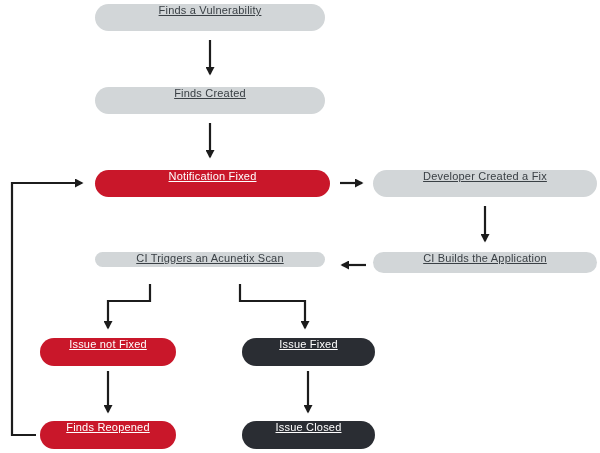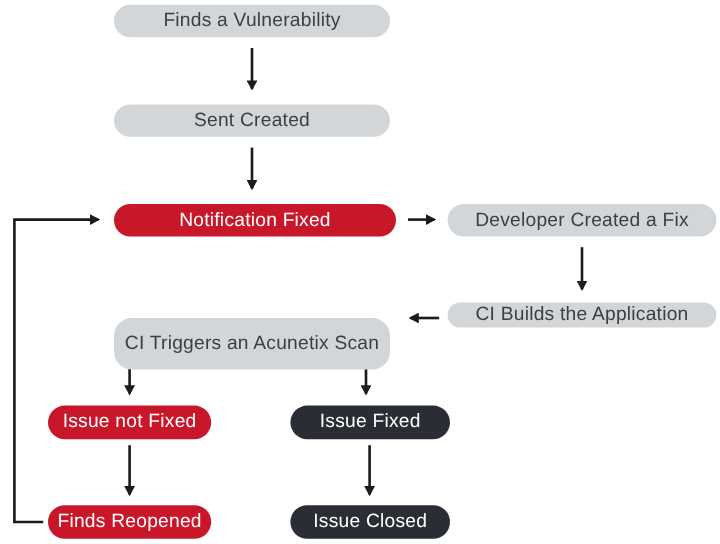--- a/index.html
+++ b/index.html
@@ -9,37 +9,38 @@
     background:#ffffff;
     font-family:"Liberation Sans", sans-serif;
     overflow:hidden;
   }
   .arrow-layer {
     position:absolute; left:0; top:0; width:600px; height:453px;
     pointer-events:none;
   }
   .node {
     position:absolute;
-    display:flex; align-items:center; justify-content:center;
+    display:flex; align-items:flex-start; justify-content:center;
     border-radius:15px;
-    font-size:16px;
+    font-size:11px;
     letter-spacing:0.2px;
     white-space:nowrap;
     box-sizing:border-box;
+    text-decoration:underline;
   }
   .node.gray { background:#d2d6d8; color:#3a4045; }
   .node.red  { background:#c9172a; color:#ffffff; }
   .node.dark { background:#2a2d33; color:#ffffff; }
 
   .n-finds      { left:95px;  top:4px;   width:230px; height:27px; }
   .n-created    { left:95px;  top:87px;  width:230px; height:27px; }
   .n-notify     { left:95px;  top:170px; width:235px; height:27px; }
   .n-devcommit  { left:373px; top:170px; width:224px; height:27px; }
   .n-cibuilds   { left:373px; top:252px; width:224px; height:21px; }
-  .n-citriggers { left:95px;  top:265px; width:230px; height:43px; }
+  .n-citriggers { left:95px;  top:252px; width:230px; height:15px; }
   .n-notfixed   { left:40px;  top:338px; width:136px; height:28px; }
   .n-fixed      { left:242px; top:338px; width:133px; height:28px; }
   .n-reopened   { left:40px;  top:421px; width:136px; height:28px; }
   .n-closed     { left:242px; top:421px; width:133px; height:28px; }
 </style>
 </head>
 <body>
 
 <div class="canvas">
 
@@ -61,21 +62,21 @@
       <path d="M308,371 L308,412" marker-end="url(#ah)"></path>
       <path d="M36,435 L12,435 L12,183 L82,183" marker-end="url(#ah)"></path>
     </g>
   </svg>
 
   <div class="node gray n-finds">
     <span>Finds a Vulnerability</span>
   </div>
 
   <div class="node gray n-created">
-    <span>Sent Created</span>
+    <span>Finds Created</span>
   </div>
 
   <div class="node red n-notify">
     <span>Notification Fixed</span>
   </div>
 
   <div class="node gray n-devcommit">
     <span>Developer Created a Fix</span>
   </div>
 

